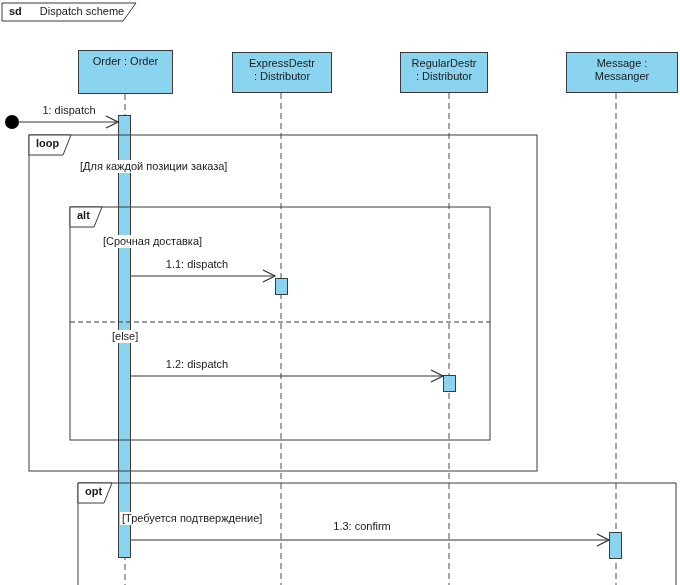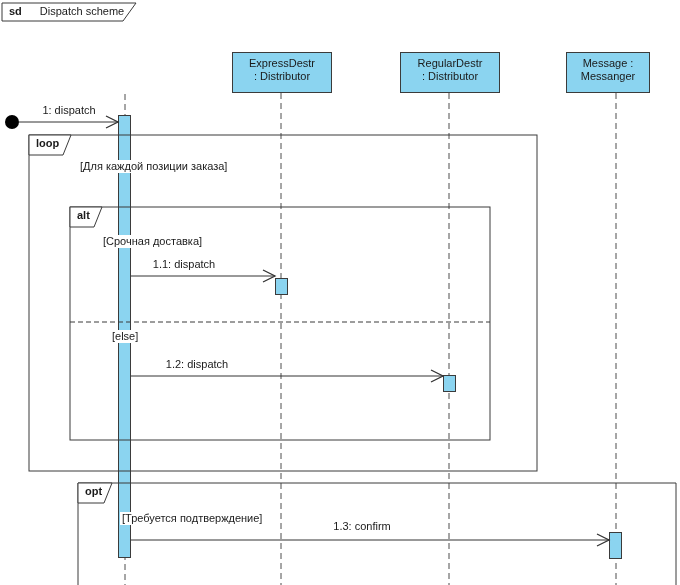--- a/index.html
+++ b/index.html
@@ -54,43 +54,47 @@
     <polygon points="70,207 102,207 94,227 70,227" fill="#ffffff" stroke="#3b3b3b" stroke-width="1"></polygon>
     <polygon points="78,483 112,483 104,503 78,503" fill="#ffffff" stroke="#3b3b3b" stroke-width="1"></polygon>
 
     <circle cx="12" cy="122" r="7" fill="#000000"></circle>
     <line x1="19" y1="122" x2="118" y2="122" stroke="#333333" stroke-width="1" marker-end="url(#openArrow)"></line>
     <line x1="131" y1="276" x2="275" y2="276" stroke="#333333" stroke-width="1" marker-end="url(#openArrow)"></line>
     <line x1="131" y1="376" x2="443" y2="376" stroke="#333333" stroke-width="1" marker-end="url(#openArrow)"></line>
     <line x1="131" y1="540" x2="609" y2="540" stroke="#333333" stroke-width="1" marker-end="url(#openArrow)"></line>
   </svg>
 
+  <div class="head" style="left:78px;top:50px;width:95px;height:44px;">
+    <div>Order : Order</div>
+    <div></div>
+  </div>
   <div class="head" style="left:232px;top:52px;width:100px;height:41px;">
     <div>ExpressDestr</div>
     <div>: Distributor</div>
   </div>
-  <div class="head" style="left:400px;top:52px;width:100px;height:41px;">
+  <div class="head" style="left:400px;top:52px;width:88px;height:41px;">
     <div>RegularDestr</div>
     <div>: Distributor</div>
   </div>
-  <div class="head" style="left:566px;top:52px;width:84px;height:41px;">
+  <div class="head" style="left:566px;top:52px;width:112px;height:41px;">
     <div>Message :</div>
     <div>Messanger</div>
   </div>
 
   <div class="tag-text" style="left:9px;top:5px;">
     <span class="kw">sd</span><span class="ttl">Dispatch scheme</span>
   </div>
   <div class="tag-text" style="left:36px;top:137px;">loop</div>
   <div class="tag-text" style="left:77px;top:209px;text-align:center;">alt</div>
   <div class="tag-text" style="left:85px;top:485px;">opt</div>
 
   <div class="lbl bg" style="left:78px;top:160px;">[Для каждой позиции заказа]</div>
   <div class="lbl bg" style="left:101px;top:235px;">[Срочная доставка]</div>
   <div class="lbl bg" style="left:110px;top:330px;">[else]</div>
   <div class="lbl bg" style="left:120px;top:512px;">[Требуется подтверждение]</div>
 
   <div class="lbl center" style="left:24px;top:104px;width:90px;">1: dispatch</div>
-  <div class="lbl center" style="left:138px;top:258px;width:92px;">1.1: dispatch</div>
+  <div class="lbl center" style="left:151px;top:258px;width:92px;">1.1: dispatch</div>
   <div class="lbl center" style="left:151px;top:358px;width:92px;">1.2: dispatch</div>
   <div class="lbl center" style="left:316px;top:520px;width:92px;">1.3: confirm</div>
 
 </div>
 
 </body></html>

